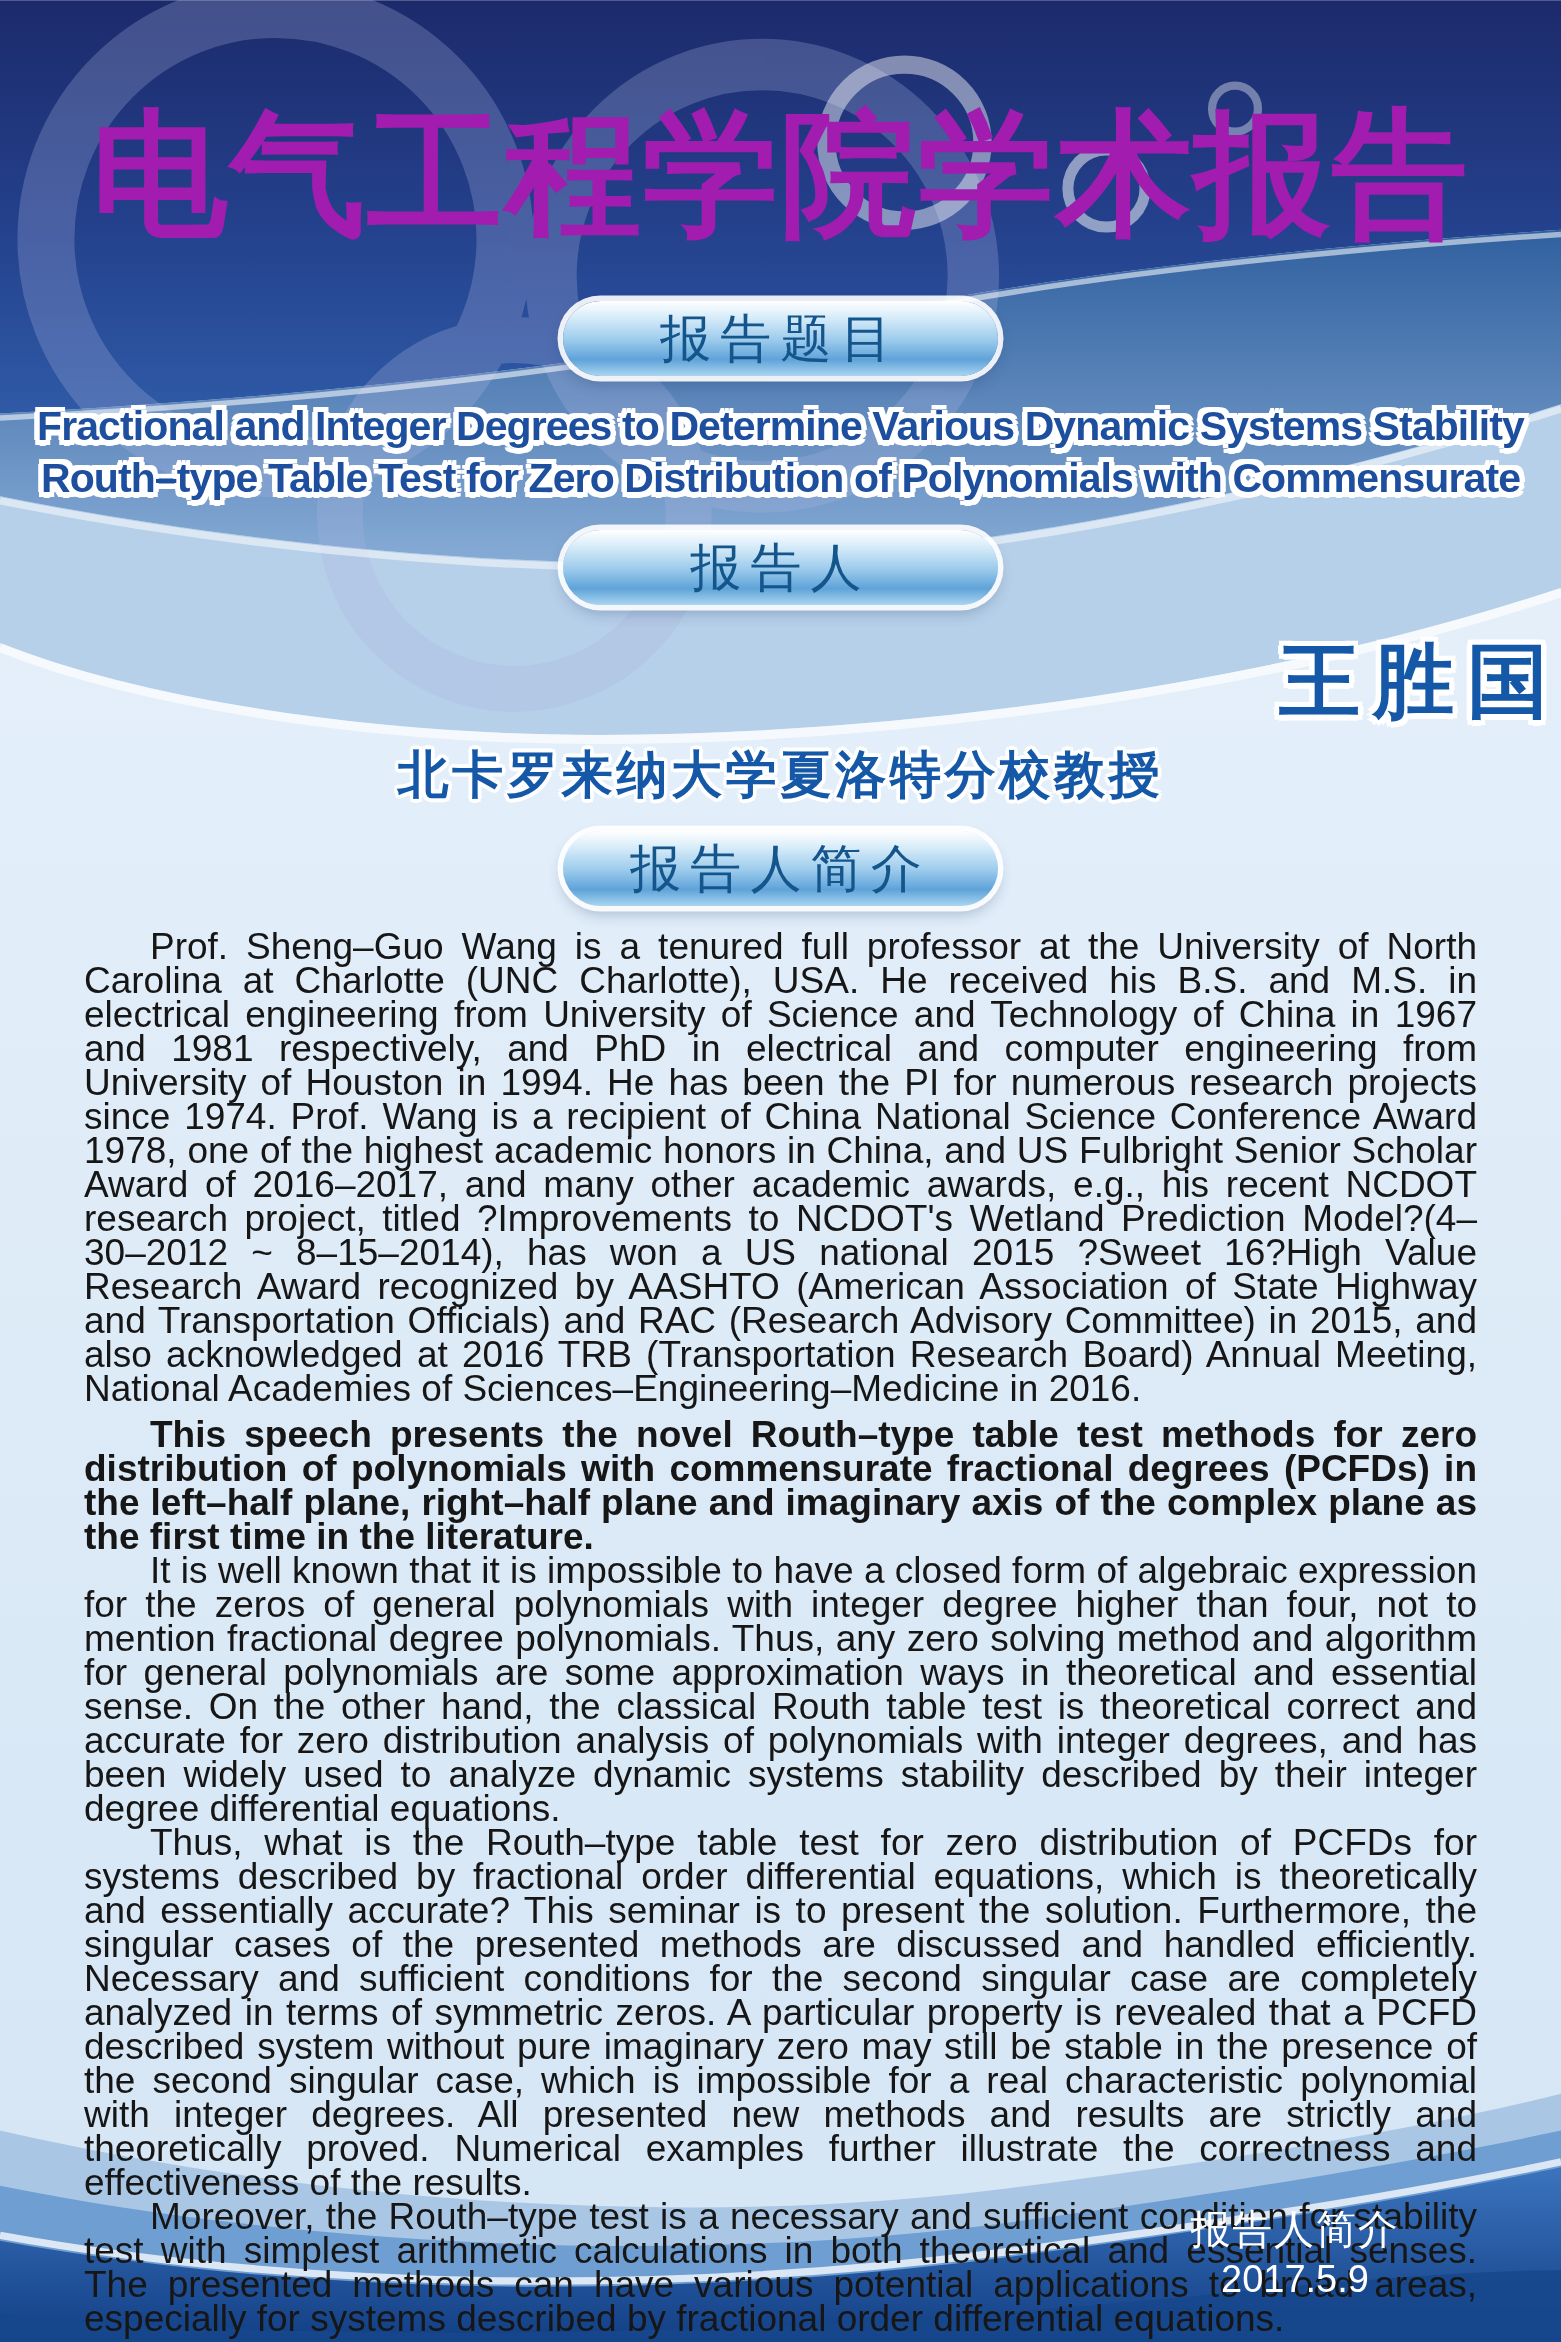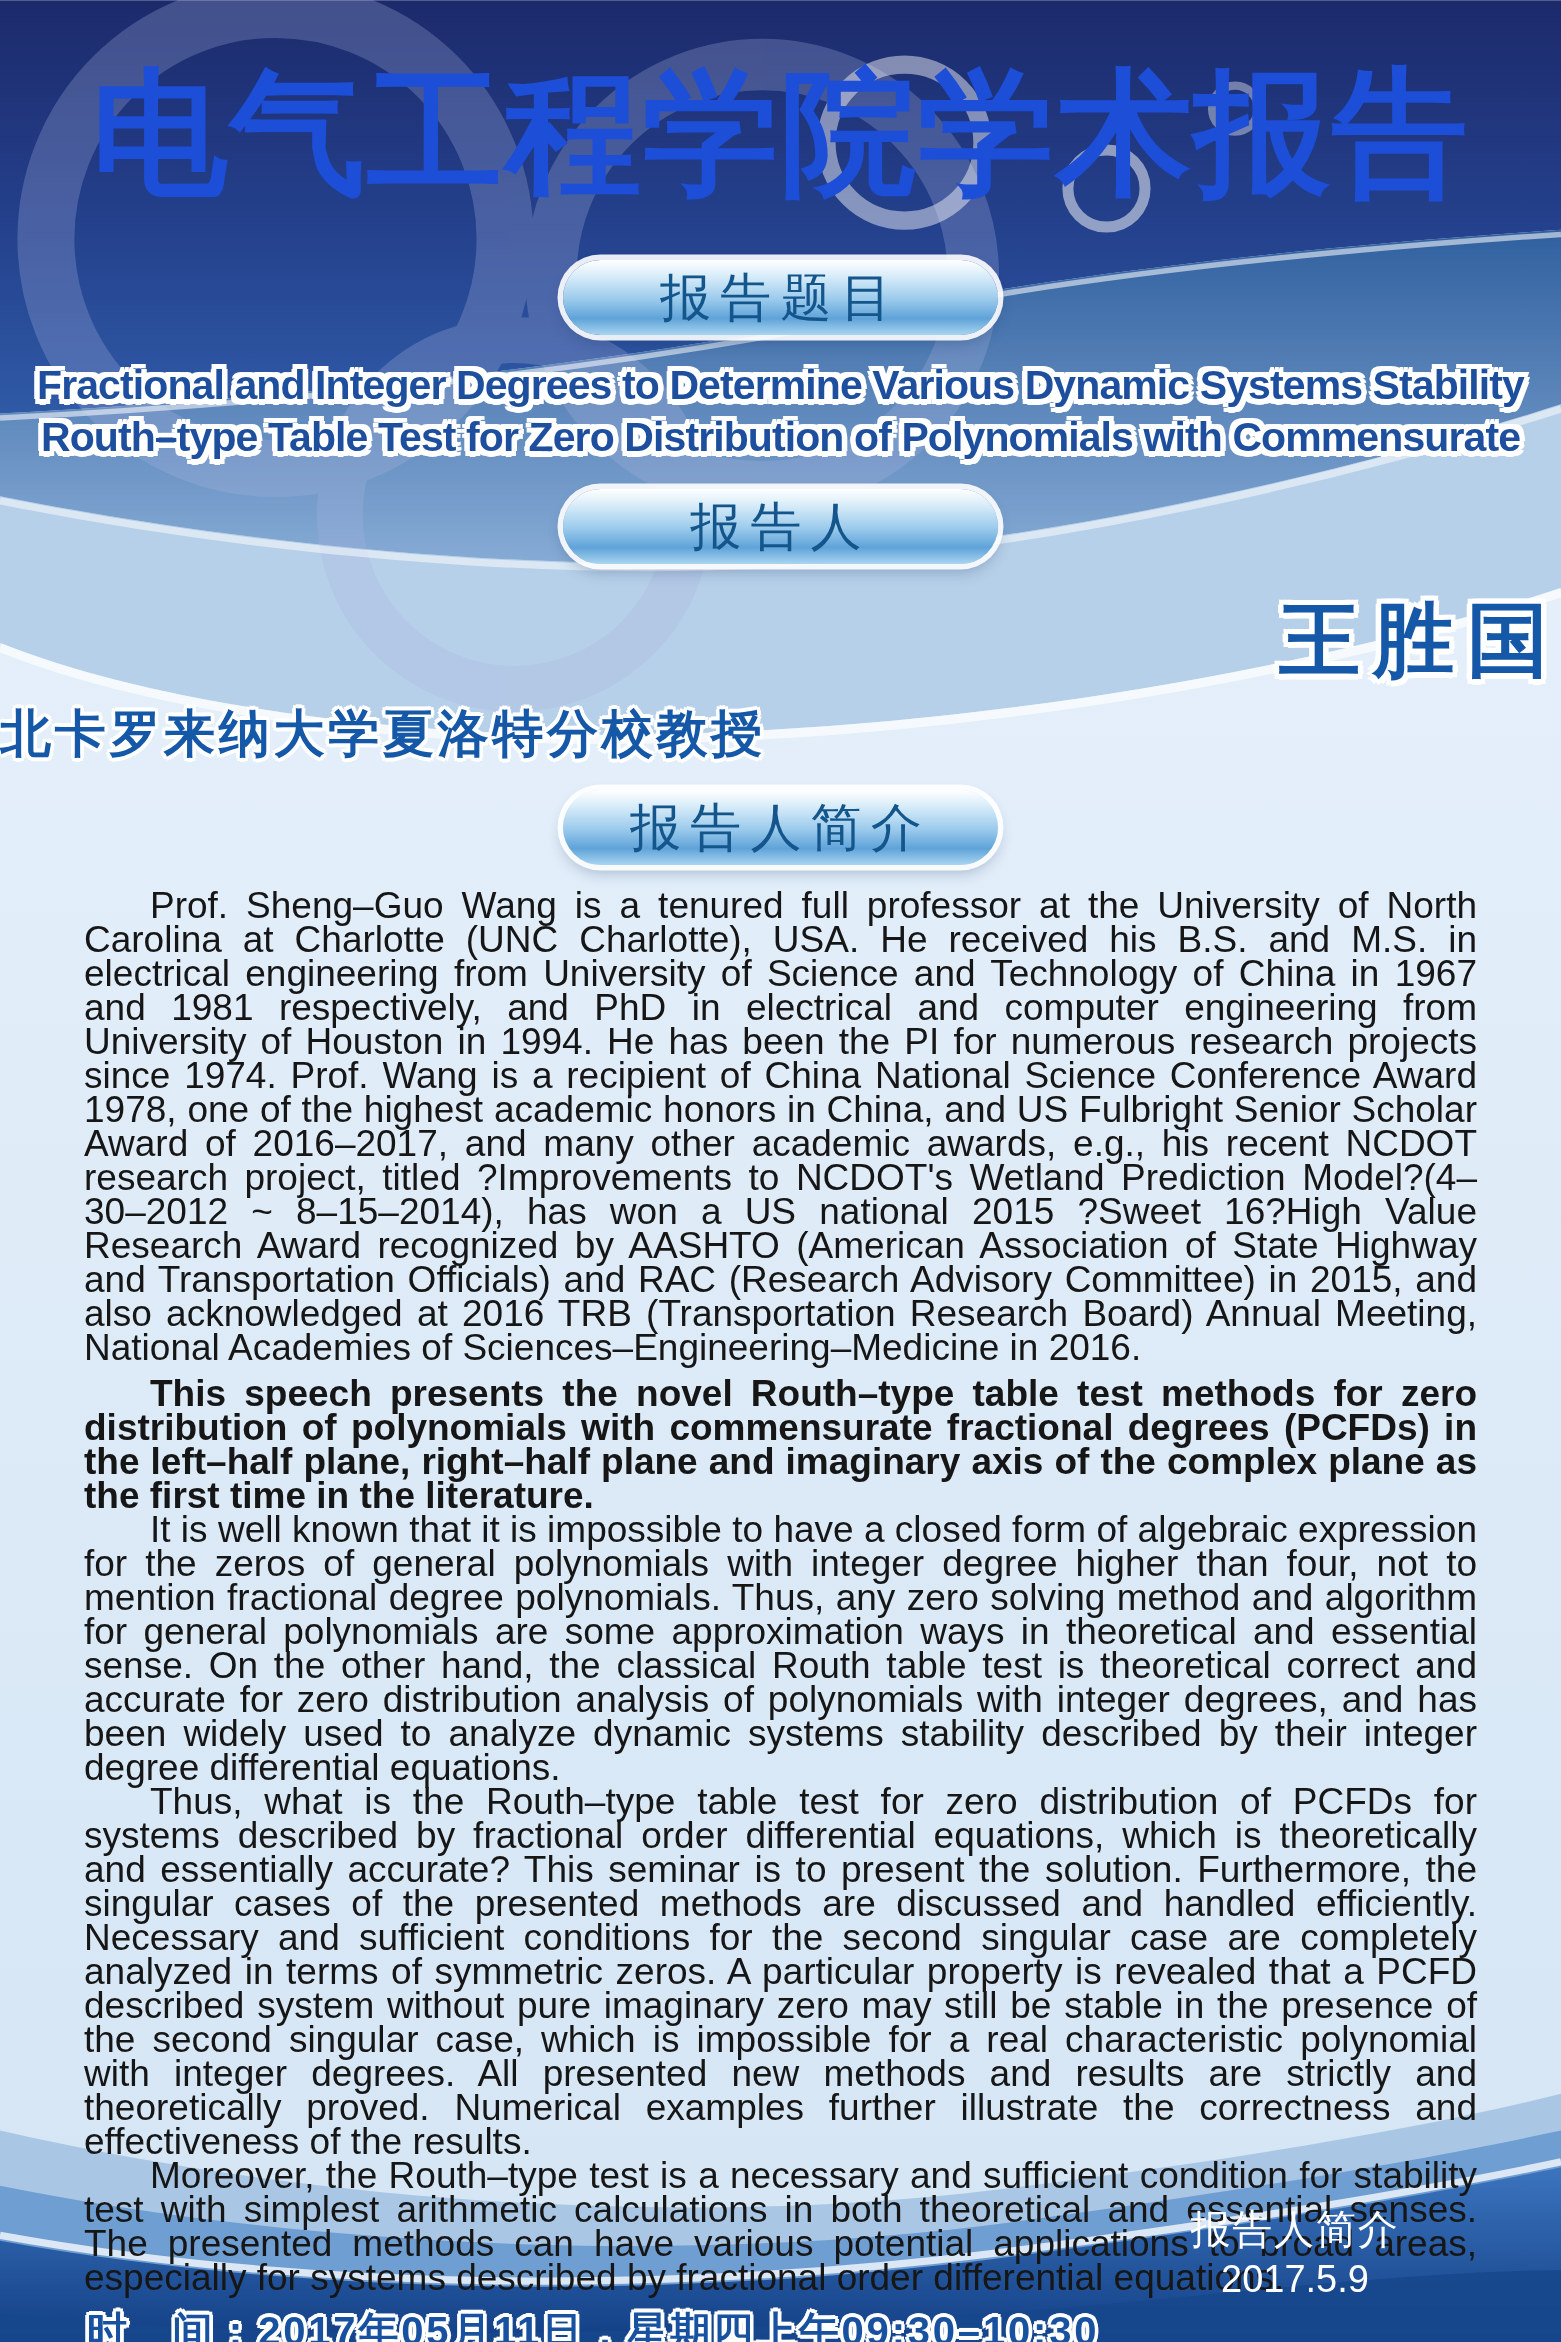--- a/index.html
+++ b/index.html
@@ -11,24 +11,24 @@
     font-family: "Liberation Sans", sans-serif;
   }
   .bg { position:absolute; top:0; left:0; z-index:0; display:block; }
   .content { position:absolute; inset:0; z-index:1; }
 
   
   .ow3 { text-shadow:-2.8px -2.8px 0 #fff,2.8px -2.8px 0 #fff,-2.8px 2.8px 0 #fff,2.8px 2.8px 0 #fff,-3.7px 0 0 #fff,3.7px 0 0 #fff,0 -3.7px 0 #fff,0 3.7px 0 #fff; }
   .ow5 { text-shadow:-4.6px -4.6px 0 #fff,4.6px -4.6px 0 #fff,-4.6px 4.6px 0 #fff,4.6px 4.6px 0 #fff,-5.5px 0 0 #fff,5.5px 0 0 #fff,0 -5.5px 0 #fff,0 5.5px 0 #fff; }
 
   .header-title {
-    margin:0; padding-top:57px;
+    margin:12px; padding-top:86px;
     text-align:center;
     font-size:136px; line-height:1.12; font-weight:900;
-    color:#1d4ed8; letter-spacing:1.8px;
+    color:#a21caf; letter-spacing:1.8px;
   }
 
   .pill {
     width:fit-content; min-width:303px;
     margin:0 auto; padding:0 66px;
     height:75px; line-height:75px;
     border-radius:40px; text-align:center;
     background:linear-gradient(180deg,#ffffff 0%,#d7ecf9 22%,#9ccbec 52%,#5fa3d9 78%,#a9d5f0 100%);
     box-shadow:0 0 0 5.5px rgba(255,255,255,.9), 0 7.3px 14.7px rgba(20,50,100,.30);
   }
@@ -45,21 +45,21 @@
     white-space:nowrap;
     font-size:41px; line-height:52px; font-weight:800; letter-spacing:-0.9px;
     color:#1d4f9e;
   }
 
   .speaker-name {
     margin-top:23px; text-align:right;
     font-size:81px; font-weight:900; color:#1558a8; letter-spacing:13px;
   }
   .speaker-affiliation {
-    margin-top:9.2px; 
+    margin-top:9.2px; text-align:center;
     font-size:51px; line-height:55px; font-weight:800; color:#1558a8; letter-spacing:3.7px;
   }
 
   .body-text {
     margin:0 84px; text-align:justify; text-indent:66px;
     font-size:37px; line-height:34px; color:#161616; font-weight:400;
   }
   .bio { margin-top:24px; }
   .abs-p1 { margin-top:12px;font-weight:bold; }
 

